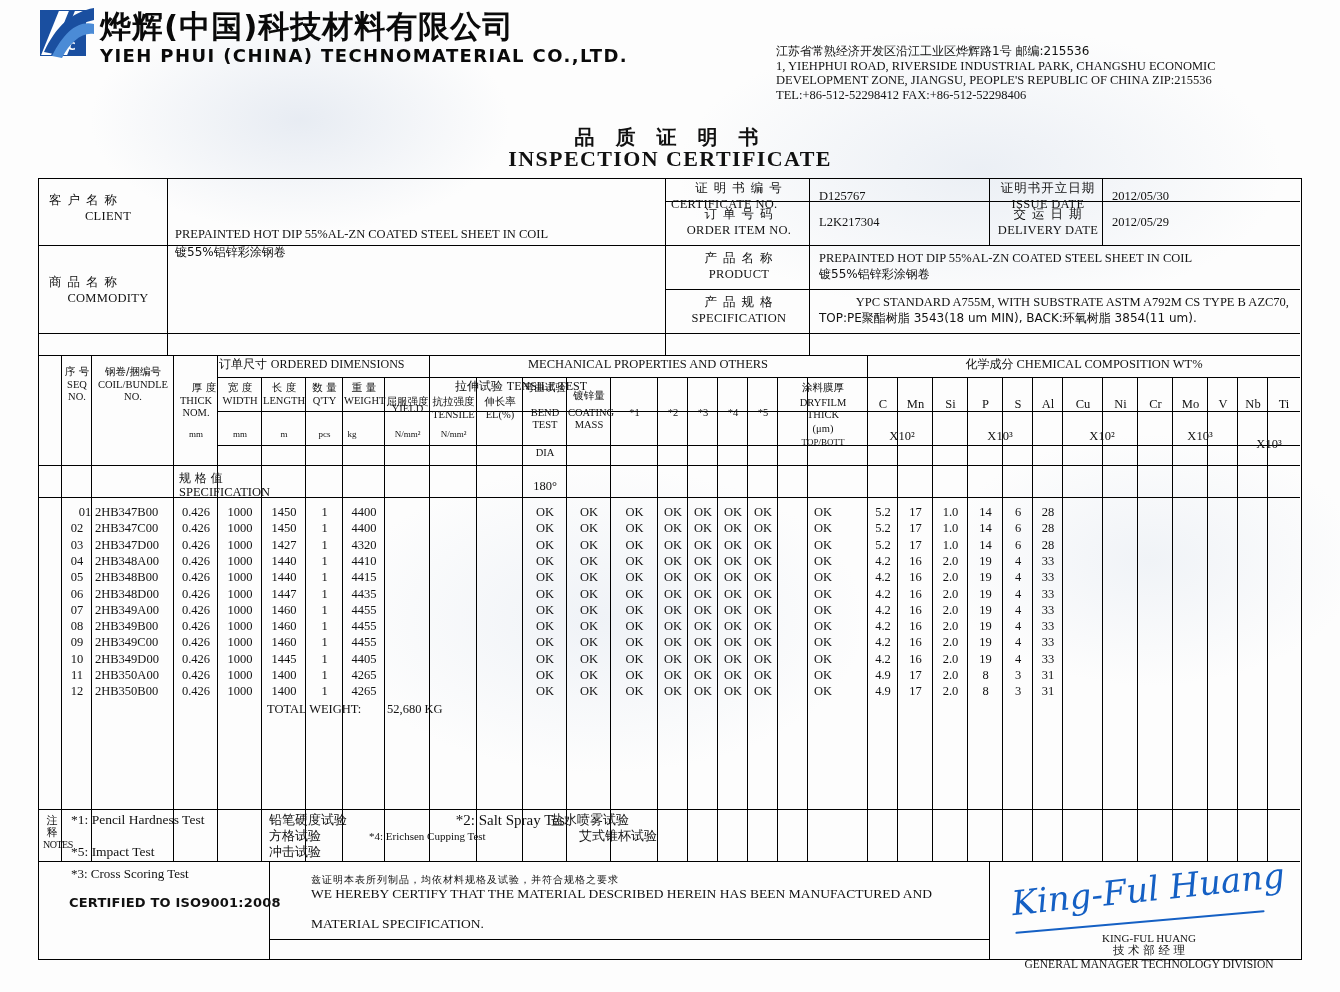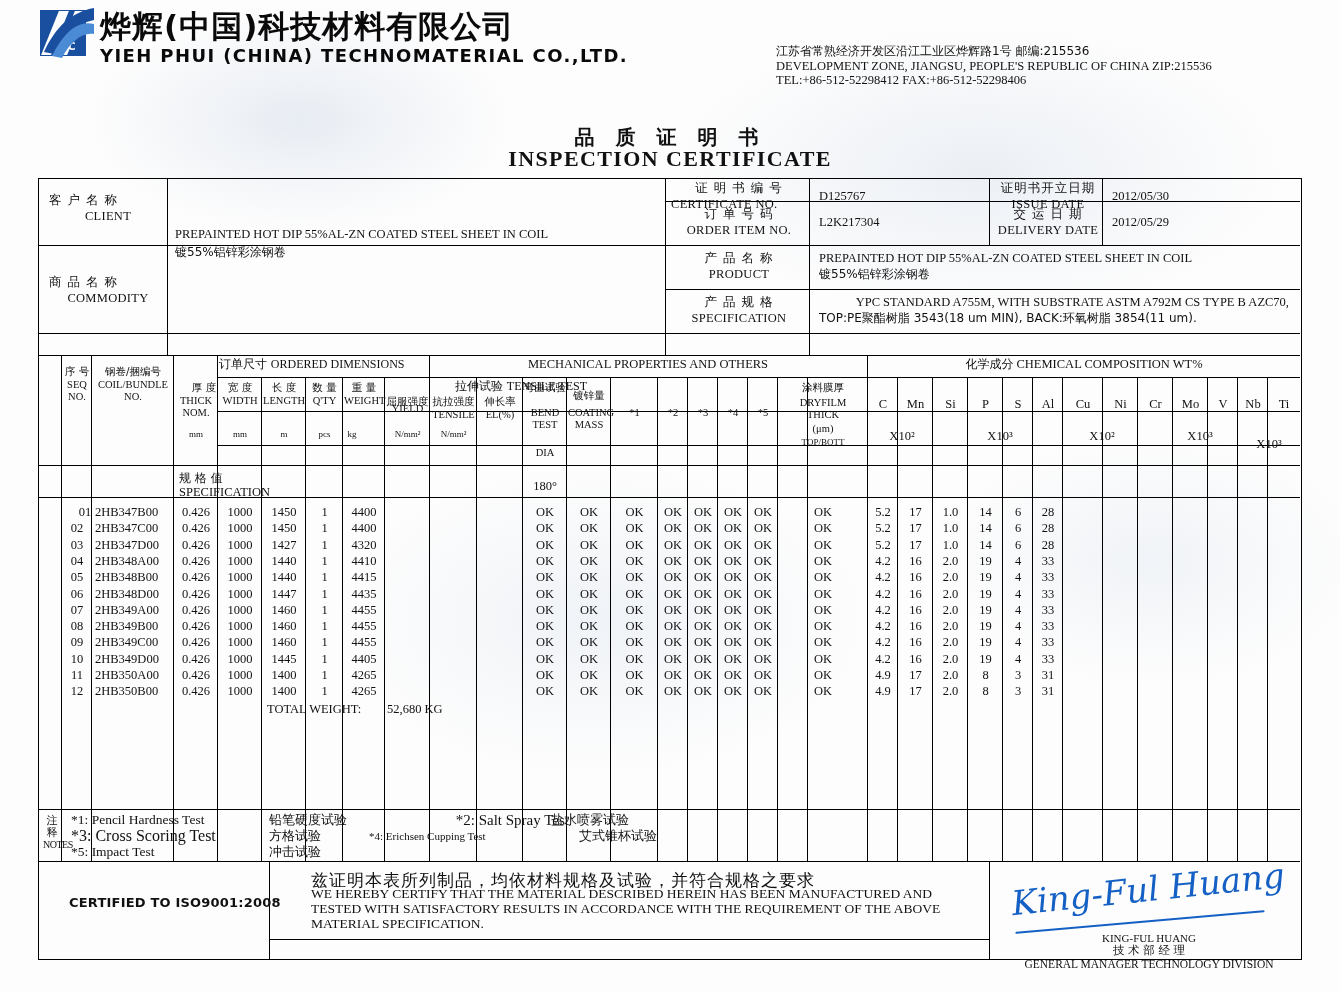--- a/index.html
+++ b/index.html
@@ -227,20 +227,21 @@
       <div class="ypc">YPC</div>
     </div>
     <svg class="logo-swoosh" viewBox="0 0 60 54">
       <path d="M8 46 C 20 20, 36 6, 58 2 L 58 14 C 40 18, 26 30, 18 48 Z" fill="#1a4fa0"></path>
       <path d="M16 50 C 28 26, 42 14, 58 18 L 58 28 C 46 26, 34 36, 26 52 Z" fill="#4b8bd6"></path>
     </svg>
     <div class="company-cn">烨辉(中国)科技材料有限公司</div>
     <div class="company-en">YIEH PHUI (CHINA) TECHNOMATERIAL CO.,LTD.</div>
     <div class="addr">
       <div class="cn">江苏省常熟经济开发区沿江工业区烨辉路1号 邮编:215536</div>
+      <div>1, YIEHPHUI ROAD, RIVERSIDE INDUSTRIAL PARK, CHANGSHU ECONOMIC</div>
       <div>DEVELOPMENT ZONE, JIANGSU, PEOPLE'S REPUBLIC OF CHINA ZIP:215536</div>
       <div>TEL:+86-512-52298412  FAX:+86-512-52298406</div>
     </div>
   </div>
 
   <div class="title-cn">品 质 证 明 书</div>
   <div class="title-en">INSPECTION CERTIFICATE</div>
 
   <div class="frame">
 
@@ -723,33 +724,32 @@
     <div class="vert-notes" style="left:4px; top:636px;">
       <div>注</div>
       <div>释</div>
       <div style="font-family:'Liberation Serif',serif;font-size:10px;letter-spacing:-0.5px;">NOTES</div>
     </div>
     <div class="cell c-en" style="left:32px; top:634px; width:230px; font-size:13.5px;">*1: Pencil Hardness Test</div>
     <div class="cell c-cn" style="left:230px; top:634px; width:120px; font-size:13px;">铅笔硬度试验</div>
     <div class="cell c-en" style="left:330px; top:634px; width:200px; font-size:15px;text-align:right;">*2: Salt Spray Test</div>
     <div class="cell c-cn" style="left:512px; top:634px; width:140px; font-size:13px;">盐水喷雾试验</div>
 
-    <div class="cell c-en" style="left:32px; top:650px; width:230px; font-size:16px;">*3: Cross Scoring Test</div>
+    <div class="cell c-en" style="left:32px; top:688px; width:230px; font-size:13px;">*3: Cross Scoring Test</div>
     <div class="cell c-cn" style="left:230px; top:650px; width:120px; font-size:13px;">方格试验</div>
     <div class="cell c-en" style="left:330px; top:650px; width:230px; font-size:11px;font-family:Liberation Serif, serif;">*4: Erichsen Cupping Test</div>
     <div class="cell c-cn" style="left:540px; top:650px; width:140px; font-size:13px;">艾式锥杯试验</div>
 
     <div class="cell c-en" style="left:32px; top:666px; width:230px; font-size:13.5px;">*5: Impact Test</div>
     <div class="cell c-cn" style="left:230px; top:666px; width:120px; font-size:13px;">冲击试验</div>
 
     <div class="certified" style="left:30px; top:716px;">CERTIFIED TO ISO9001:2008</div>
 
-    <div class="cell c-cn" style="left:272px; top:694px; width:660px; font-size:17px; letter-spacing:1px;">兹证明本表所列制品，均依材料规格及试验，并符合规格之要求</div>
+    <div class="cell c-cn" style="left:272px; top:694px; width:660px; font-size:10px; letter-spacing:1px;">兹证明本表所列制品，均依材料规格及试验，并符合规格之要求</div>
     <div class="cell c-en" style="left:272px; top:708px; width:670px; font-size:13.5px;">WE HEREBY CERTIFY THAT THE MATERIAL DESCRIBED HEREIN HAS BEEN MANUFACTURED AND</div>
-    <div class="cell c-en" style="left:272px; top:723px; width:670px; font-size:13.5px;">TESTED WITH SATISFACTORY RESULTS IN ACCORDANCE WITH THE REQUIREMENT OF THE ABOVE</div>
     <div class="cell c-en" style="left:272px; top:738px; width:670px; font-size:13.5px;">MATERIAL SPECIFICATION.</div>
 
     <div class="sig" style="left:972px; top:690px;">King-Ful Huang</div>
     <div class="sig-underline" style="left:976px; top:742px;"></div>
     <div class="cell c-en ctr" style="left:960px; top:752px; width:300px; font-size:11px;">KING-FUL HUANG</div>
     <div class="cell c-cn ctr" style="left:960px; top:764px; width:300px; font-size:11.5px;">技 术 部 经 理</div>
     <div class="cell c-en ctr" style="left:960px; top:778px; width:300px; font-size:11.5px;">GENERAL MANAGER TECHNOLOGY DIVISION</div>
   </div>
 </div>
 

